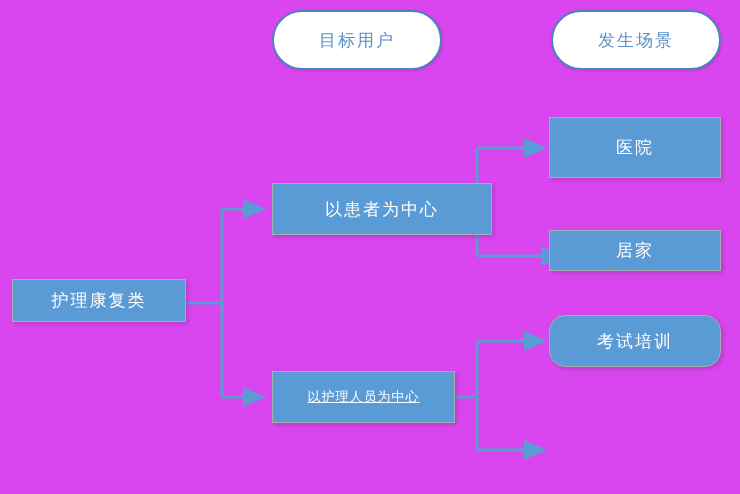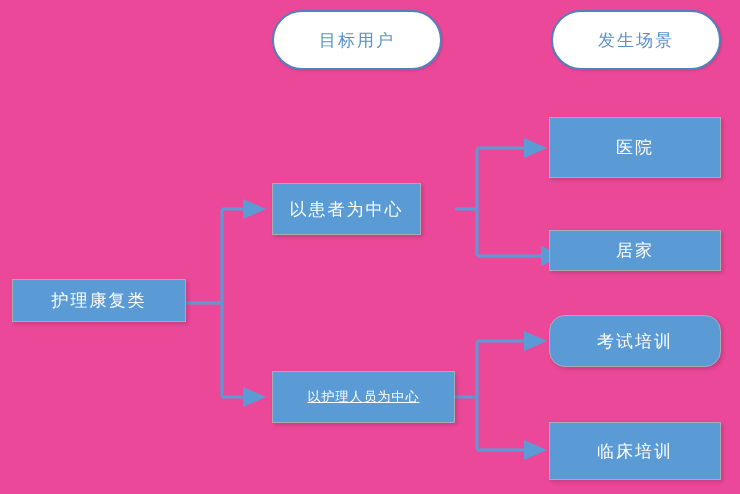--- a/index.html
+++ b/index.html
@@ -8,21 +8,21 @@
     padding: 0;
     background: #ffffff;
   }
   body {
     font-family: "DejaVu Sans", "Liberation Sans", sans-serif;
   }
   #canvas {
     position: relative;
     width: 740px;
     height: 494px;
-    background: #ec4899;
+    background: #d946ef;
     overflow: hidden;
   }
   
   .capsule {
     position: absolute;
     box-sizing: border-box;
     background: #ffffff;
     border: 2px solid #4f81bd;
     border-radius: 999px;
     display: flex;
@@ -101,37 +101,34 @@
   </div>
 
   <div class="capsule" style="left:551px; top:10px; width:170px; height:60px;font-family:Liberation Mono, monospace;">
     <span>发生场景</span>
   </div>
 
   <div class="node" style="left:12px; top:279px; width:174px; height:43px;">
     <span>护理康复类</span>
   </div>
 
-  <div class="node" style="left:272px; top:183px; width:149px; height:52px;font-family:Liberation Serif, serif;">
+  <div class="node" style="left:272px; top:183px; width:220px; height:52px;font-family:Liberation Serif, serif;">
     <span>以患者为中心</span>
   </div>
 
   <div class="node wide-label" style="left:272px; top:371px; width:183px; height:52px;">
     <span>以护理人员为中心</span>
   </div>
 
   <div class="node" style="left:549px; top:117px; width:172px; height:61px;text-align:center;">
     <span>医院</span>
   </div>
 
   <div class="node overlaps-arrow" style="left:549px; top:230px; width:172px; height:41px;">
     <span>居家</span>
   </div>
 
   <div class="node" style="left:549px; top:315px; width:172px; height:52px;border-radius:16px;">
     <span>考试培训</span>
   </div>
 
-  <div class="node" style="left:549px; top:422px; width:172px; height:58px;">
-    <span>临床培训</span>
-  </div>
 
 </div>
 
 </body></html>

